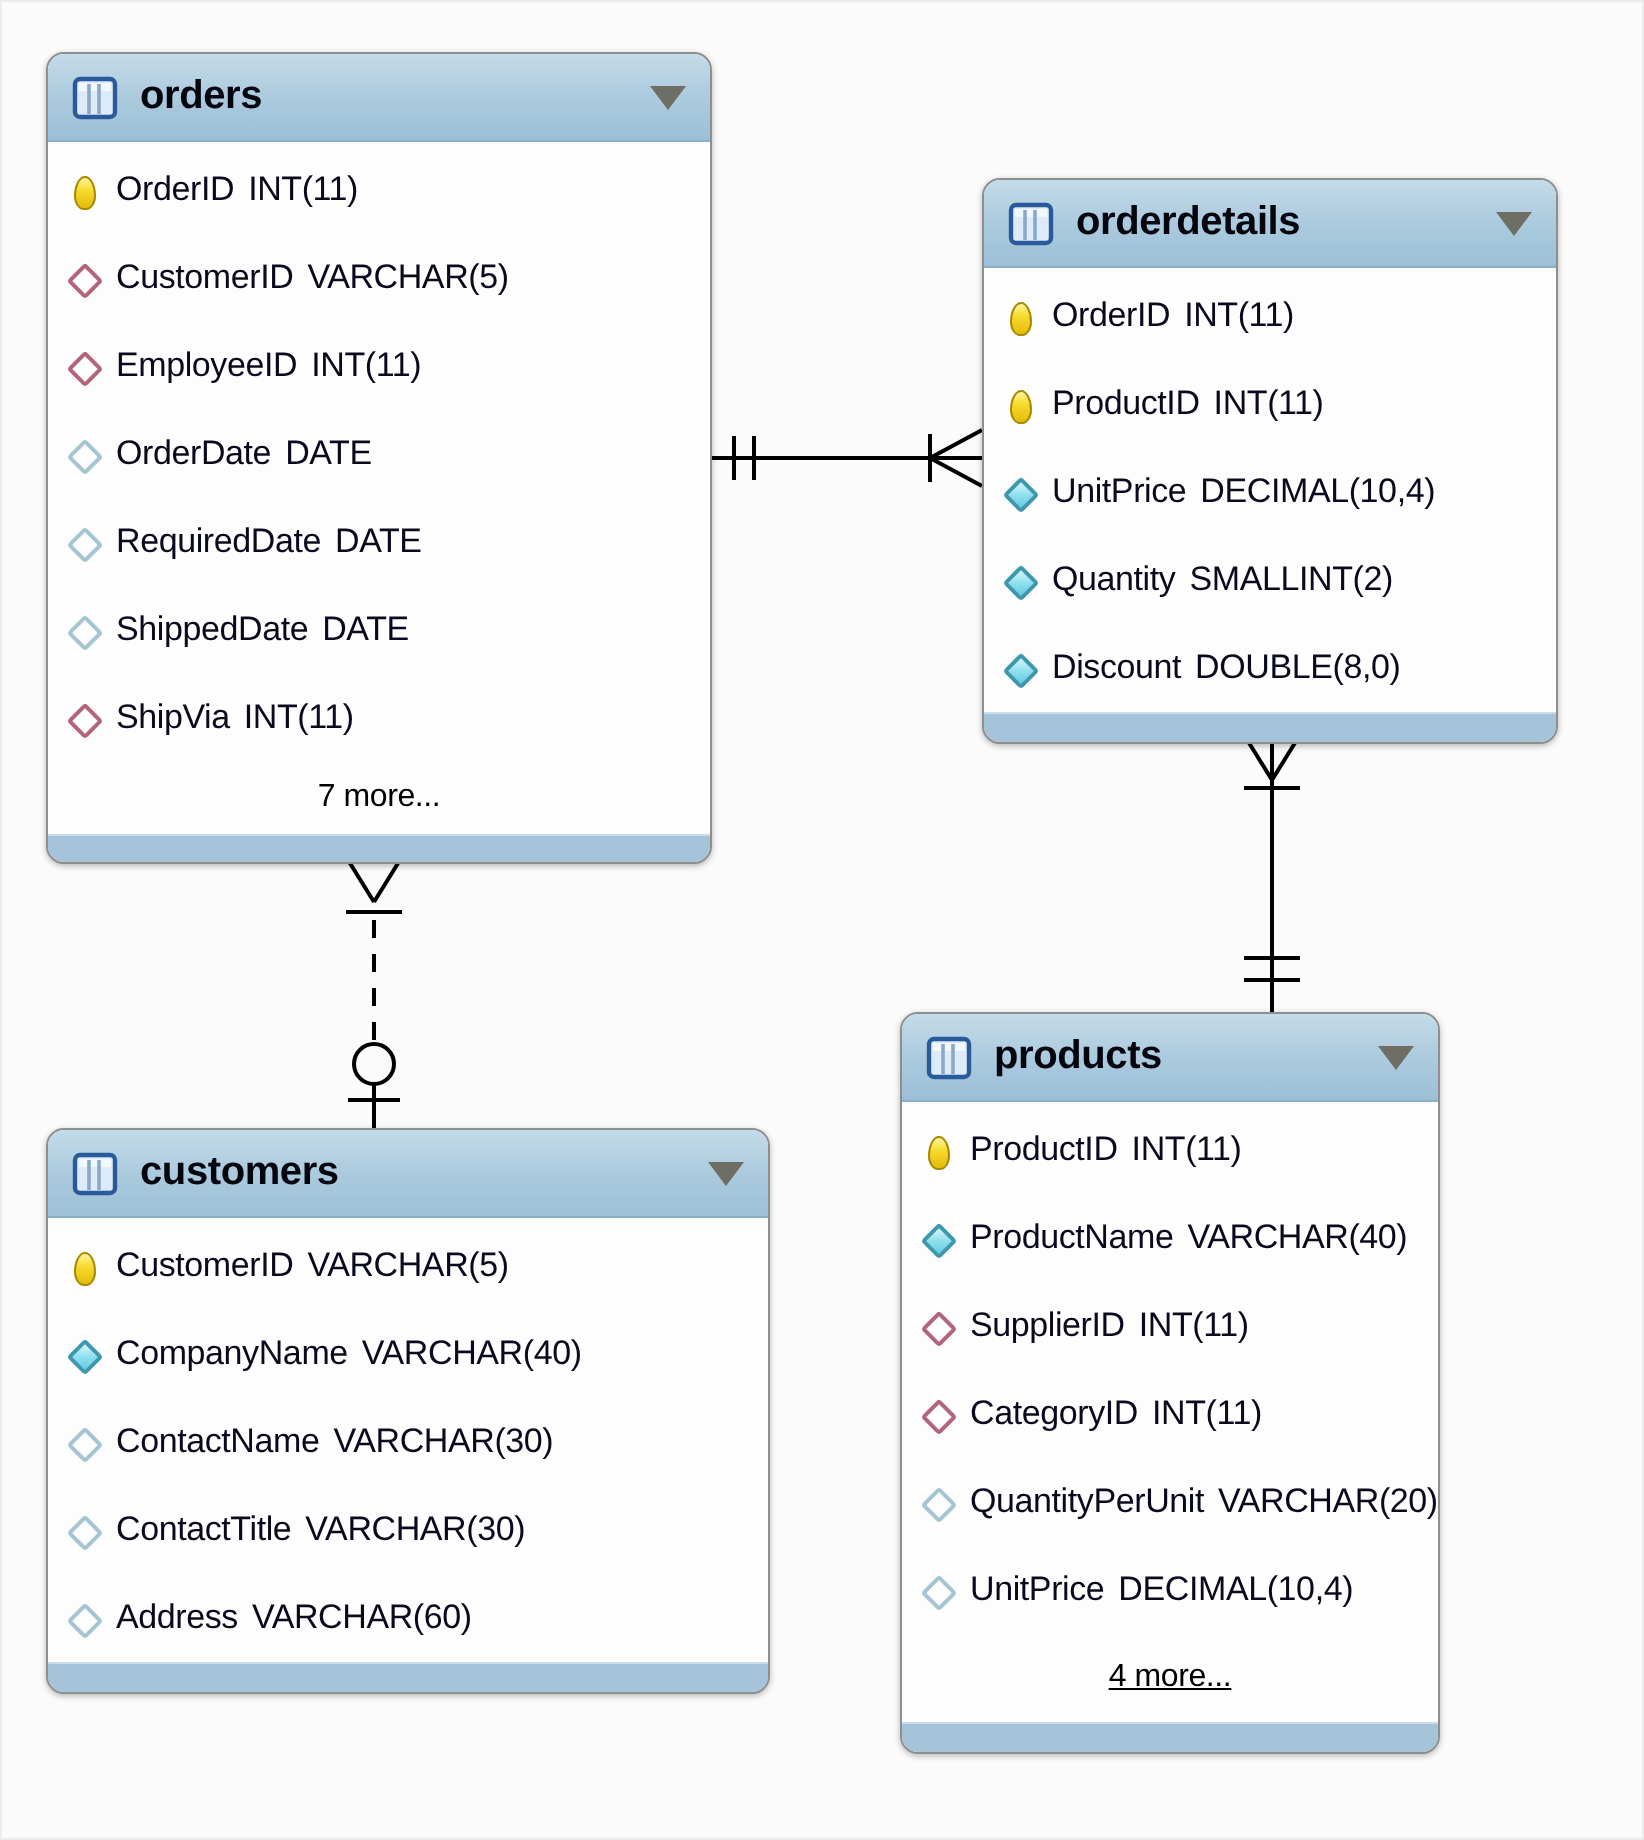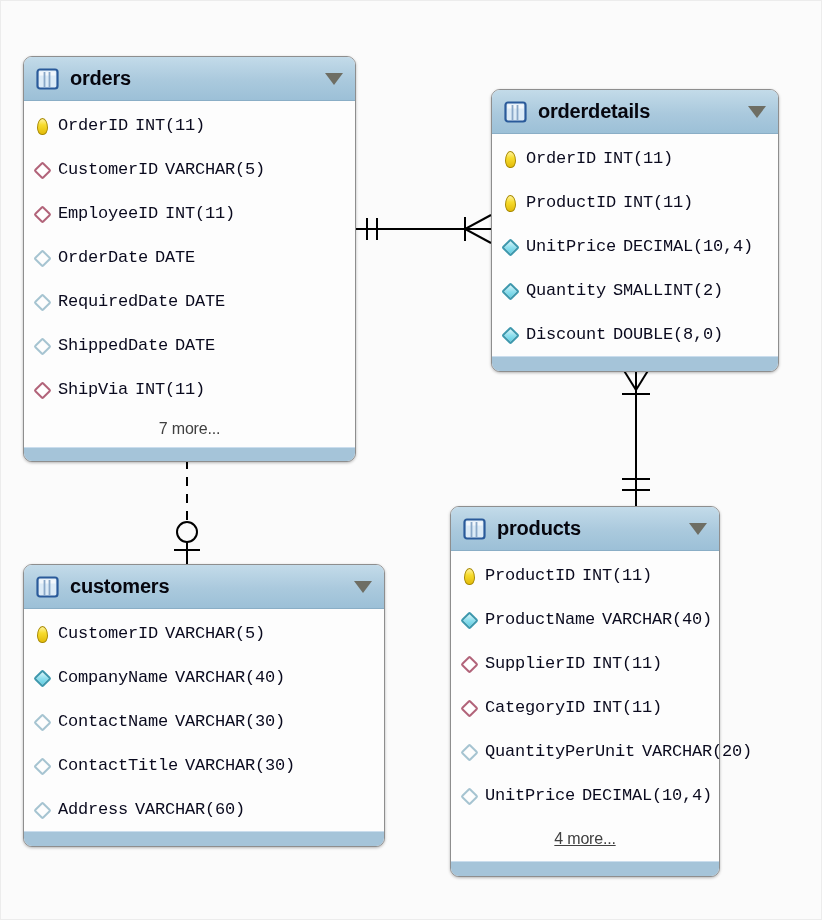--- a/index.html
+++ b/index.html
@@ -9,54 +9,54 @@
             border:1px solid #ececec; }
 
   
   .lines { position:absolute; left:0; top:0; width:822px; height:920px;
            z-index:1; pointer-events:none; }
 
   
   .table-card { position:absolute; z-index:2; background:#fdfdfd;
                 border:1px solid #8e8e8e; border-radius:9px;
                 box-shadow:0 1px 3px rgba(0,0,0,.28); }
-  #t-orders       { left:22px;  top:25px;  width:333px;margin-top:30px; }
+  #t-orders       { left:22px;  top:25px;  width:333px; }
   #t-orderdetails { left:490px; top:88px;  width:288px;text-align:right; }
   #t-customers    { left:22px;  top:563px; width:362px; }
   #t-products     { left:449px; top:505px; width:270px; }
 
   .t-header { height:44px; display:flex; align-items:center; gap:10px;
               padding:0 12px; border-radius:8px 8px 0 0;
               background:linear-gradient(180deg,#c3dbe9 0%,#aac9dd 55%,#9cc0d7 100%);
               border-bottom:1px solid #8aaec6; }
   .t-title { font-size:20px; font-weight:bold; color:#06060e; letter-spacing:-.2px; }
   .tri { width:0; height:0; margin-left:auto; cursor:pointer;
          border-left:9px solid transparent; border-right:9px solid transparent;
          border-top:12px solid #6e6e64; }
 
   .t-body { padding-top:2px; background:#fdfdfd; }
   .row { height:44px; display:flex; align-items:center; gap:8px; padding:0 0 0 9px; }
-  .fname, .ftype { font-size:17px; color:#0a0a1e; letter-spacing:-.2px; white-space:nowrap;font-family:Liberation Mono, monospace; }
+  .fname, .ftype { font-size:17px; color:#0a0a1e; letter-spacing:-.2px; white-space:nowrap; }
   .ftype { margin-left:-1px; }
 
   .ficon { position:relative; width:17px; height:17px; flex:0 0 17px; }
   .ficon[data-icon="key"]::before { content:""; position:absolute; left:4px; top:1px;
       width:9px; height:15px;
       background:linear-gradient(180deg,#fff3a0 0%,#f7dc2e 40%,#e3bb0a 100%);
       border:1px solid #a88a00;
       border-radius:50% 50% 45% 45% / 58% 58% 42% 42%; }
   .ficon[data-icon^="diamond"]::before { content:""; position:absolute; left:3px; top:3px;
       width:9px; height:9px; transform:rotate(45deg); border-radius:2px; }
   .ficon[data-icon="diamond-fk"]::before       { border:2px solid #b2647a; background:#fff; }
   .ficon[data-icon="diamond-nullable"]::before { border:2px solid #a6c4d1; background:#fdfdfd; }
   .ficon[data-icon="diamond-notnull"]::before  { border:2px solid #3e98ad;
       background:linear-gradient(135deg,#d9f6fa 0%,#8fdfee 50%,#5fcde1 100%); }
 
   .more { display:flex; align-items:center; justify-content:center;
-          color:#404040; font-size:16px; letter-spacing:-.2px; cursor:pointer; }
+          color:#000000; font-size:16px; letter-spacing:-.2px; cursor:pointer; }
   #t-orders .more { height:36px; }
   #t-customers .more { height:52px; }
   #t-products .more { height:44px;text-decoration:underline; }
 
   .t-footer { height:15px; border-radius:0 0 8px 8px; background:#a5c4d9;
               border-top:1px solid #cadded; }
   #t-orders .t-footer { height:14px; }
 
   .tbl-icon { flex:0 0 24px; }
 </style>

